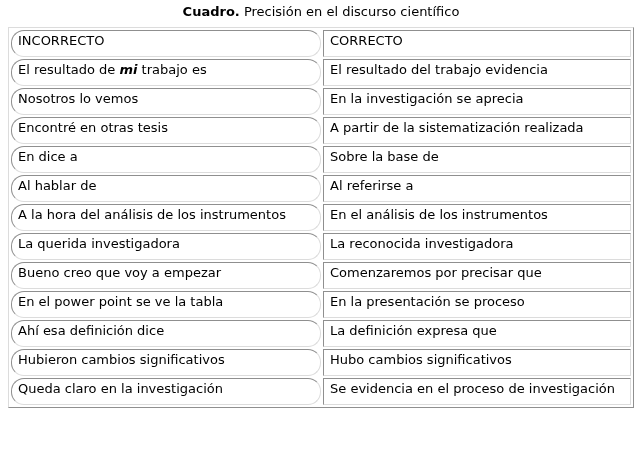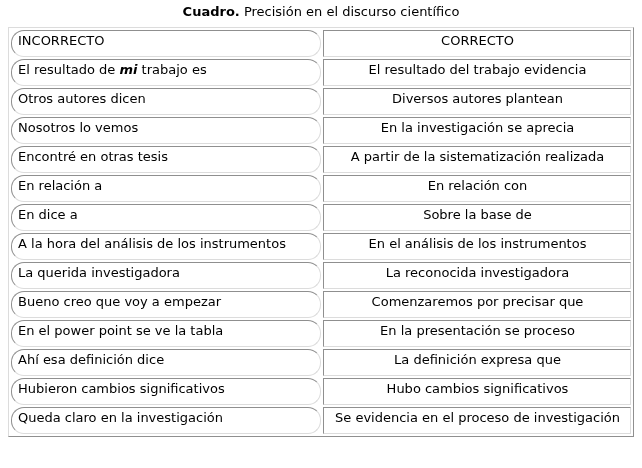--- a/index.html
+++ b/index.html
@@ -44,21 +44,21 @@
     font-size: 13px;
     font-weight: normal;
     line-height: 16px;
     vertical-align: top;
     padding: 2px 5px 4px 6px;
     height: 19px;
     overflow: hidden;
     white-space: nowrap;
   }
   .col-left  { width: 297px; text-align: left; border-radius: 13px; }
-  .col-right { text-align: center; margin-top: 21px; }
+  .col-right { text-align: left; margin-top: 21px; }
   td i { font-style: italic; font-weight: bold; }
 </style>
 </head>
 <body style="background: rgb(255, 255, 255); color: rgb(0, 0, 0);">
 
 <div class="page">
 
   <div class="caption">
     <b>Cuadro.</b><span> Precisión en el discurso científico</span>
   </div>
@@ -69,38 +69,34 @@
         <th class="col-left">INCORRECTO</th>
         <th class="col-right">CORRECTO</th>
       </tr>
     </thead>
     <tbody id="table-body">
         <tr>
           <td class="col-left"><span>El resultado de </span><i>mi</i><span> trabajo es</span></td>
           <td class="col-right">El resultado del trabajo evidencia</td>
         </tr>
         <tr>
-          <td class="col-left">Otros autores dicen</td>
-          <td class="col-right">Diversos autores plantean</td>
-        </tr>
-        <tr>
           <td class="col-left">Nosotros lo vemos</td>
           <td class="col-right">En la investigación se aprecia</td>
         </tr>
         <tr>
           <td class="col-left">Encontré en otras tesis</td>
           <td class="col-right">A partir de la sistematización realizada</td>
         </tr>
         <tr>
-          <td class="col-left">En relación a</td>
-          <td class="col-right">En relación con</td>
+          <td class="col-left">En dice a</td>
+          <td class="col-right">Sobre la base de</td>
         </tr>
         <tr>
-          <td class="col-left">En dice a</td>
-          <td class="col-right">Sobre la base de</td>
+          <td class="col-left">Al hablar de</td>
+          <td class="col-right">Al referirse a</td>
         </tr>
         <tr>
           <td class="col-left">A la hora del análisis de los instrumentos</td>
           <td class="col-right">En el análisis de los instrumentos</td>
         </tr>
         <tr>
           <td class="col-left">La querida investigadora</td>
           <td class="col-right">La reconocida investigadora</td>
         </tr>
         <tr>

